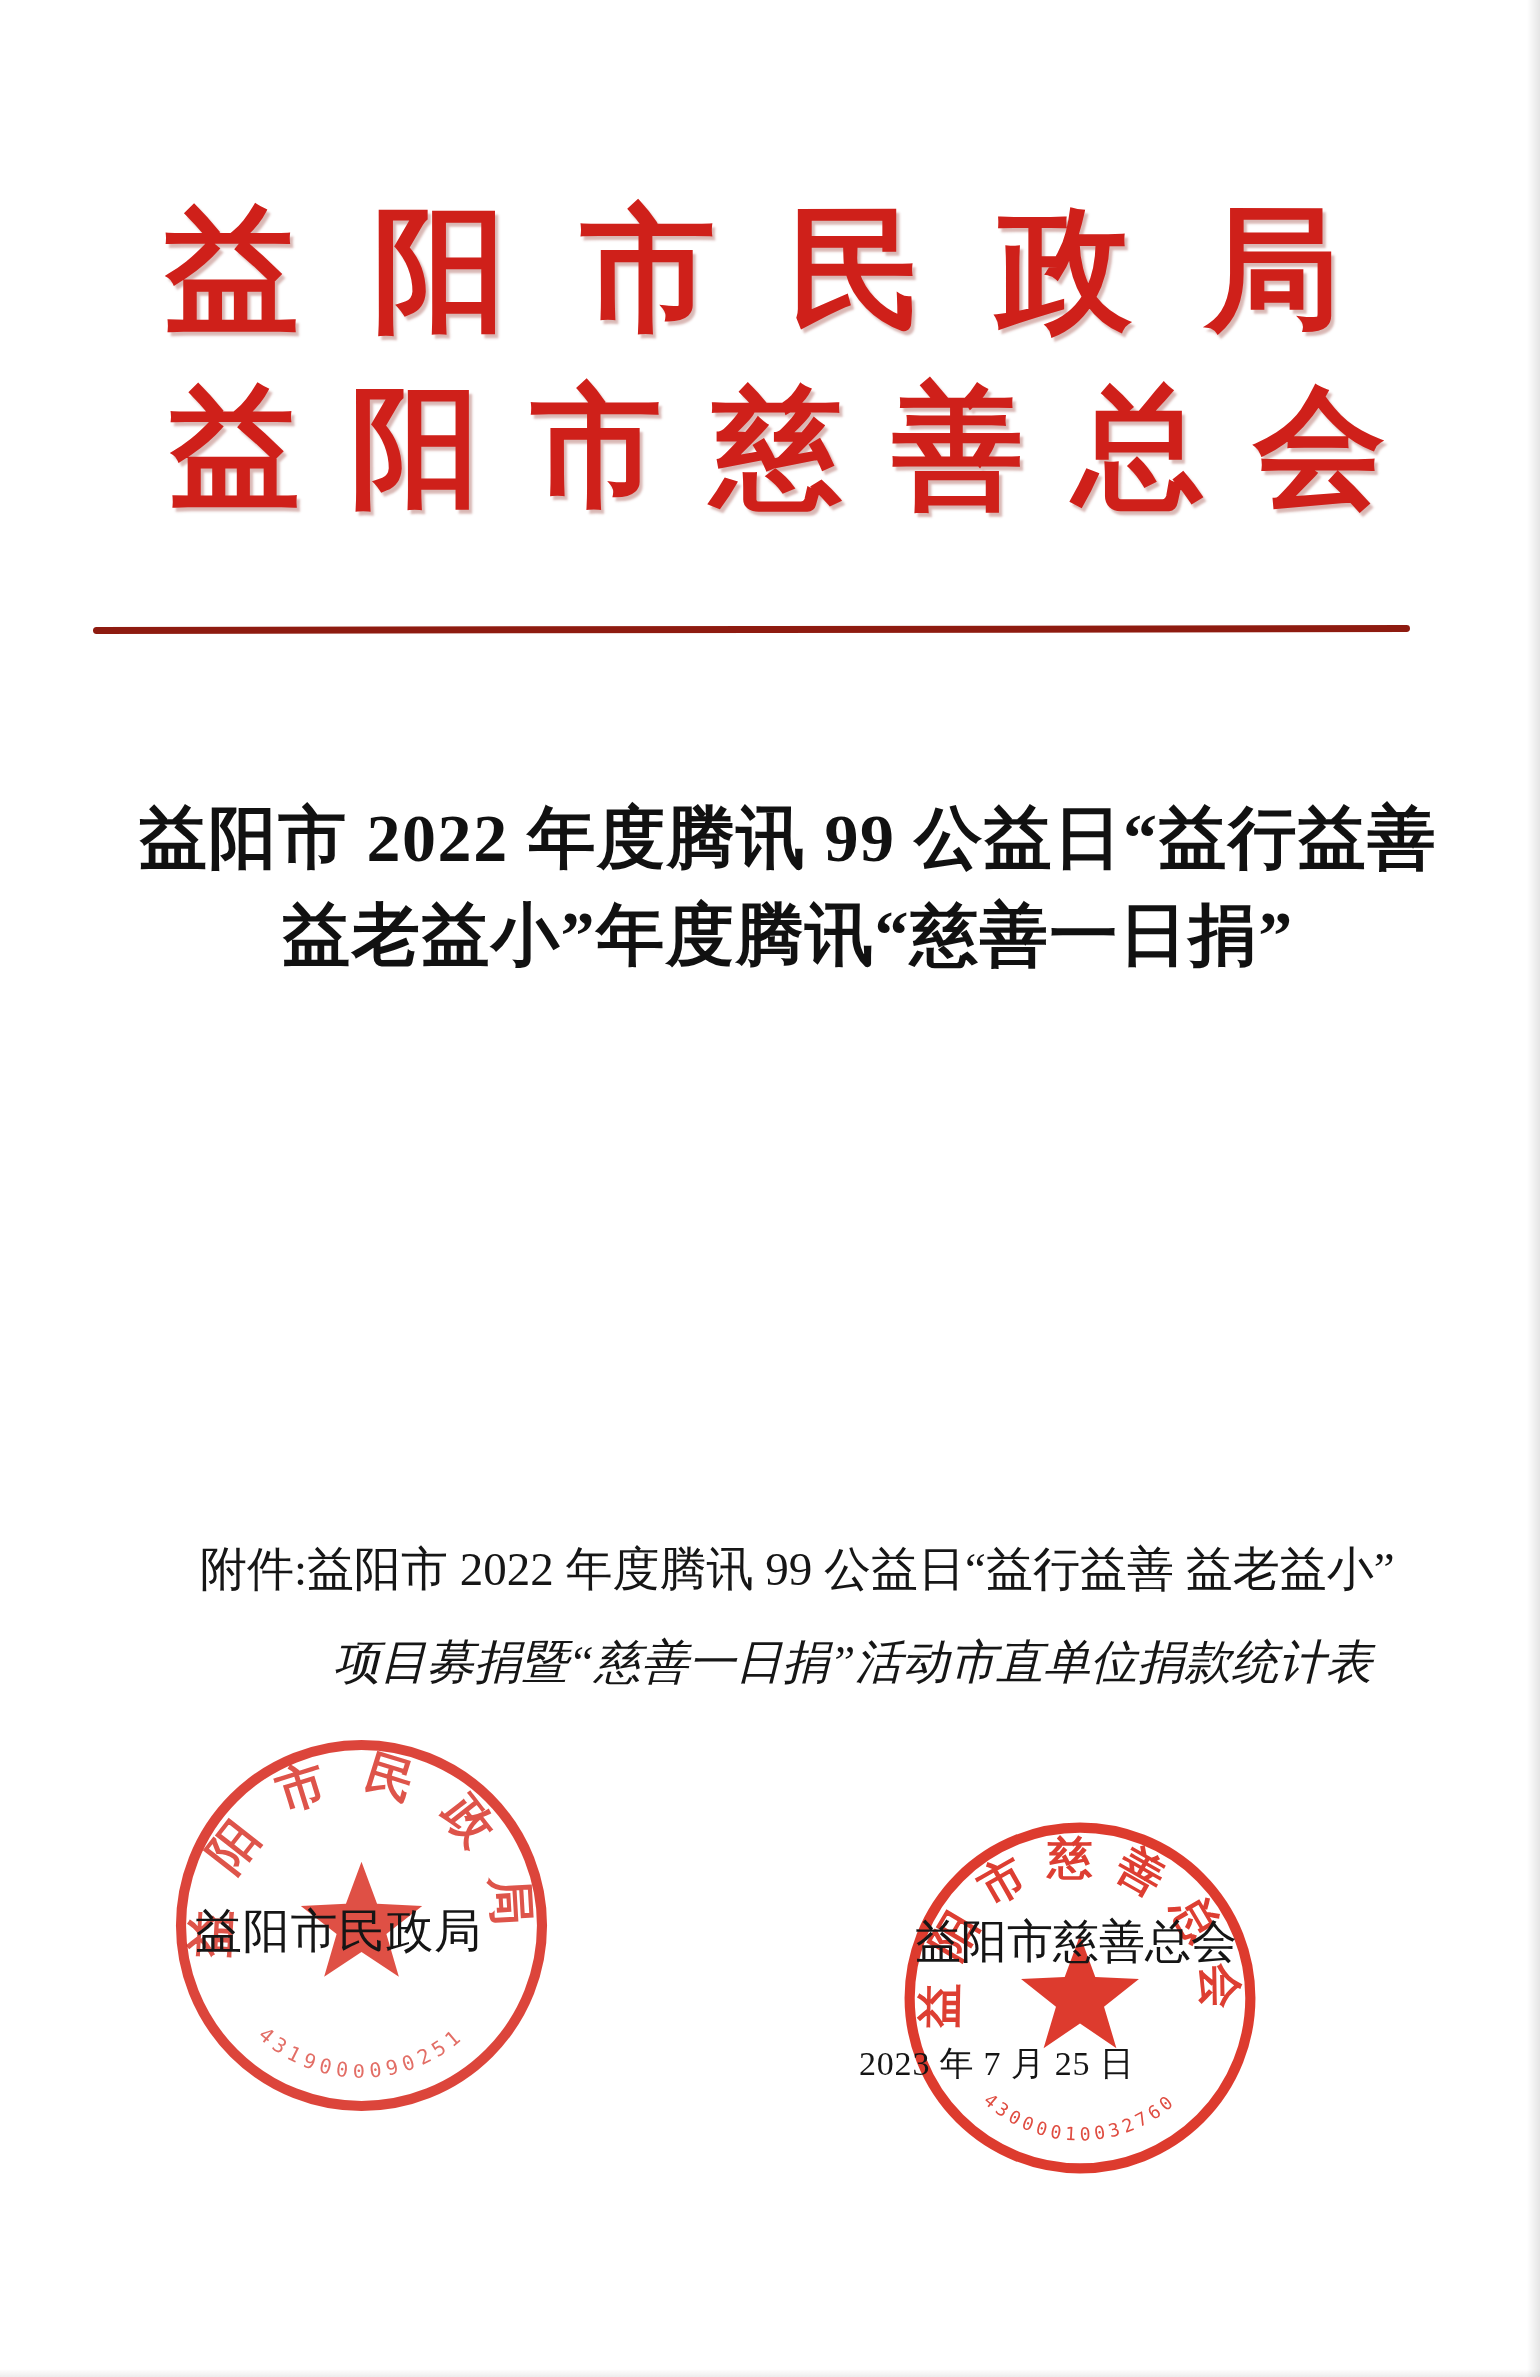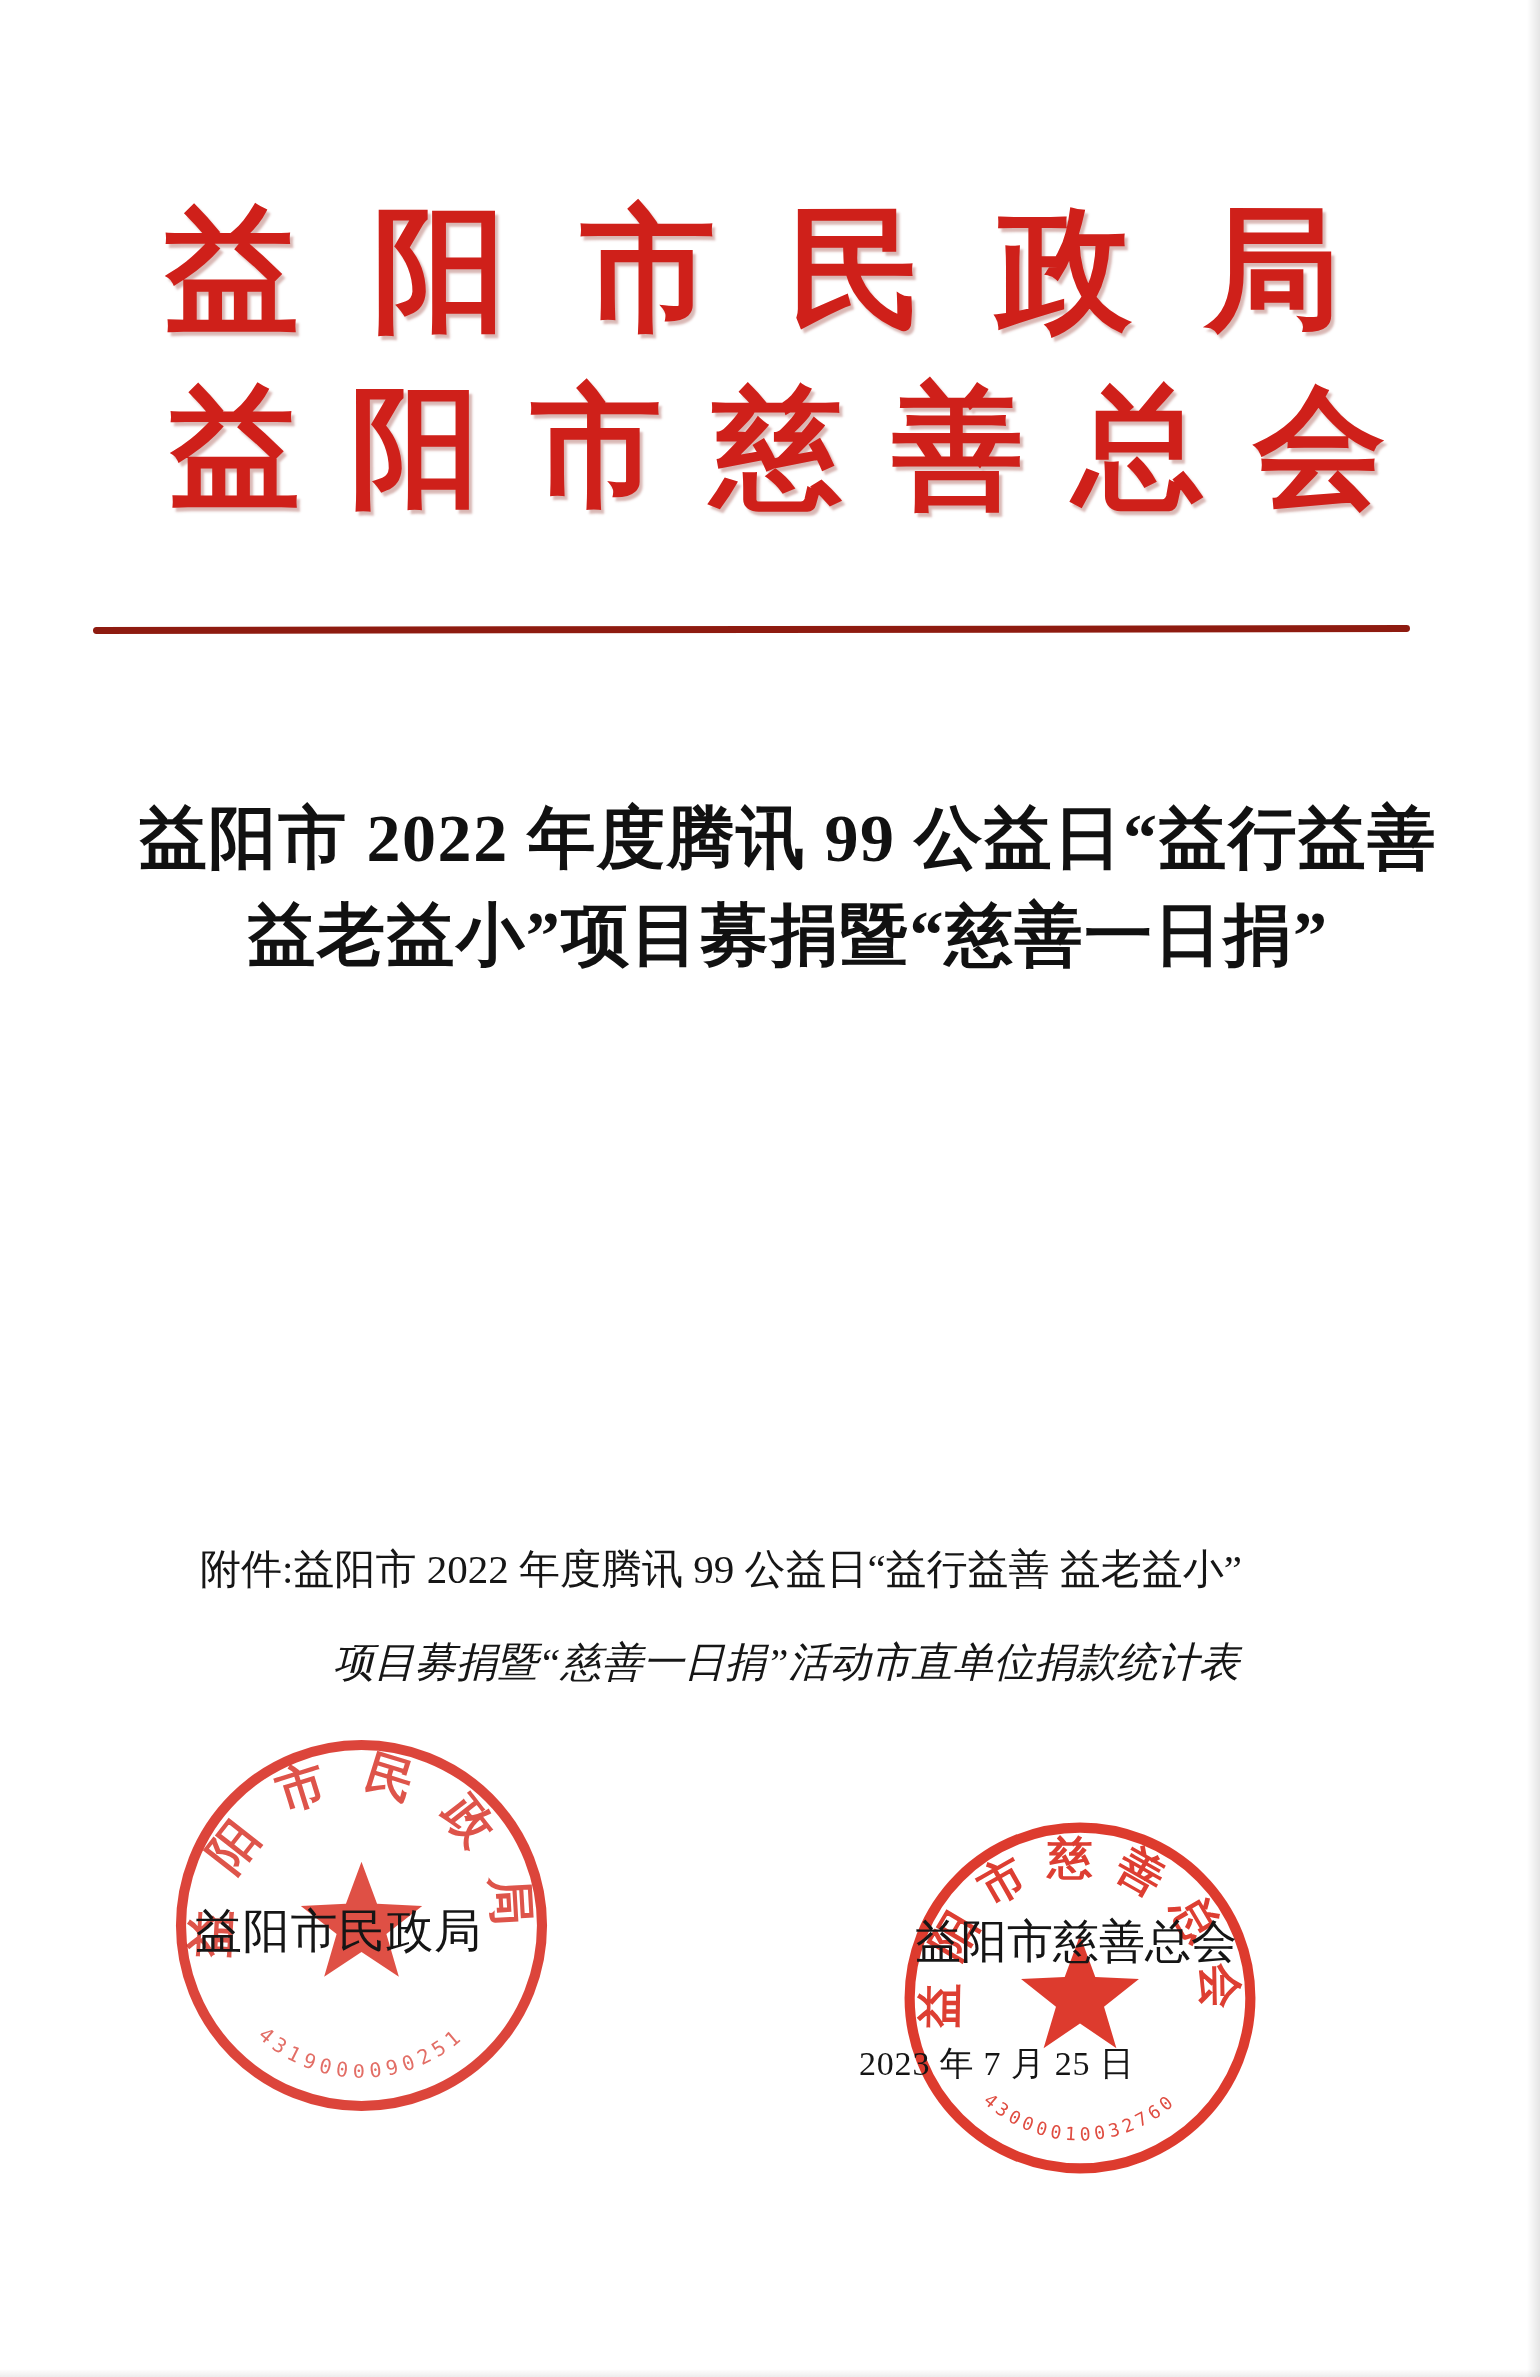--- a/index.html
+++ b/index.html
@@ -50,21 +50,21 @@
   .body-para{
     position:absolute;left:105px;top:1174px;width:1359px;
     font-size:45px;color:#161616;
   }
   .body-line{height:86px;line-height:86px;white-space:nowrap;}
   .body-line.indent{padding-left:87px;}
 
   
   .attachment{
     position:absolute;left:105px;top:1523px;width:1359px;
-    font-size:41px;color:#161616;
+    font-size:47px;color:#161616;
   }
   .attach-line{height:93px;line-height:93px;white-space:nowrap;}
   .attach-line.l1{padding-left:95px;}
   .attach-line.l2{padding-left:228px;font-style:italic;}
 
   
   .seal{position:absolute;}
   .seal-left-svg{left:167px;top:1731px;width:389px;height:389px;opacity:0.93;}
   .seal-right-svg{left:898px;top:1816px;width:364px;height:364px;opacity:0.97;}
 
@@ -100,21 +100,21 @@
       <span>慈</span>
       <span>善</span>
       <span>总</span>
       <span>会</span>
     </div>
 
   <div class="red-divider"></div>
 
   <div class="doc-title">
     <div class="title-line">益阳市 2022 年度腾讯 99 公益日“益行益善</div>
-    <div class="title-line">益老益小”项目募捐暨“慈善一日捐”</div>
+    <div class="title-line">益老益小”年度腾讯“慈善一日捐”</div>
   </div>
 
 
   <div class="attachment">
     <div class="attach-line l1">附件:益阳市 2022 年度腾讯 99 公益日“益行益善 益老益小”</div>
     <div class="attach-line l2">项目募捐暨“慈善一日捐”活动市直单位捐款统计表</div>
   </div>
 
   <svg class="seal seal-left-svg" viewBox="0 0 500 500">
     <defs>

